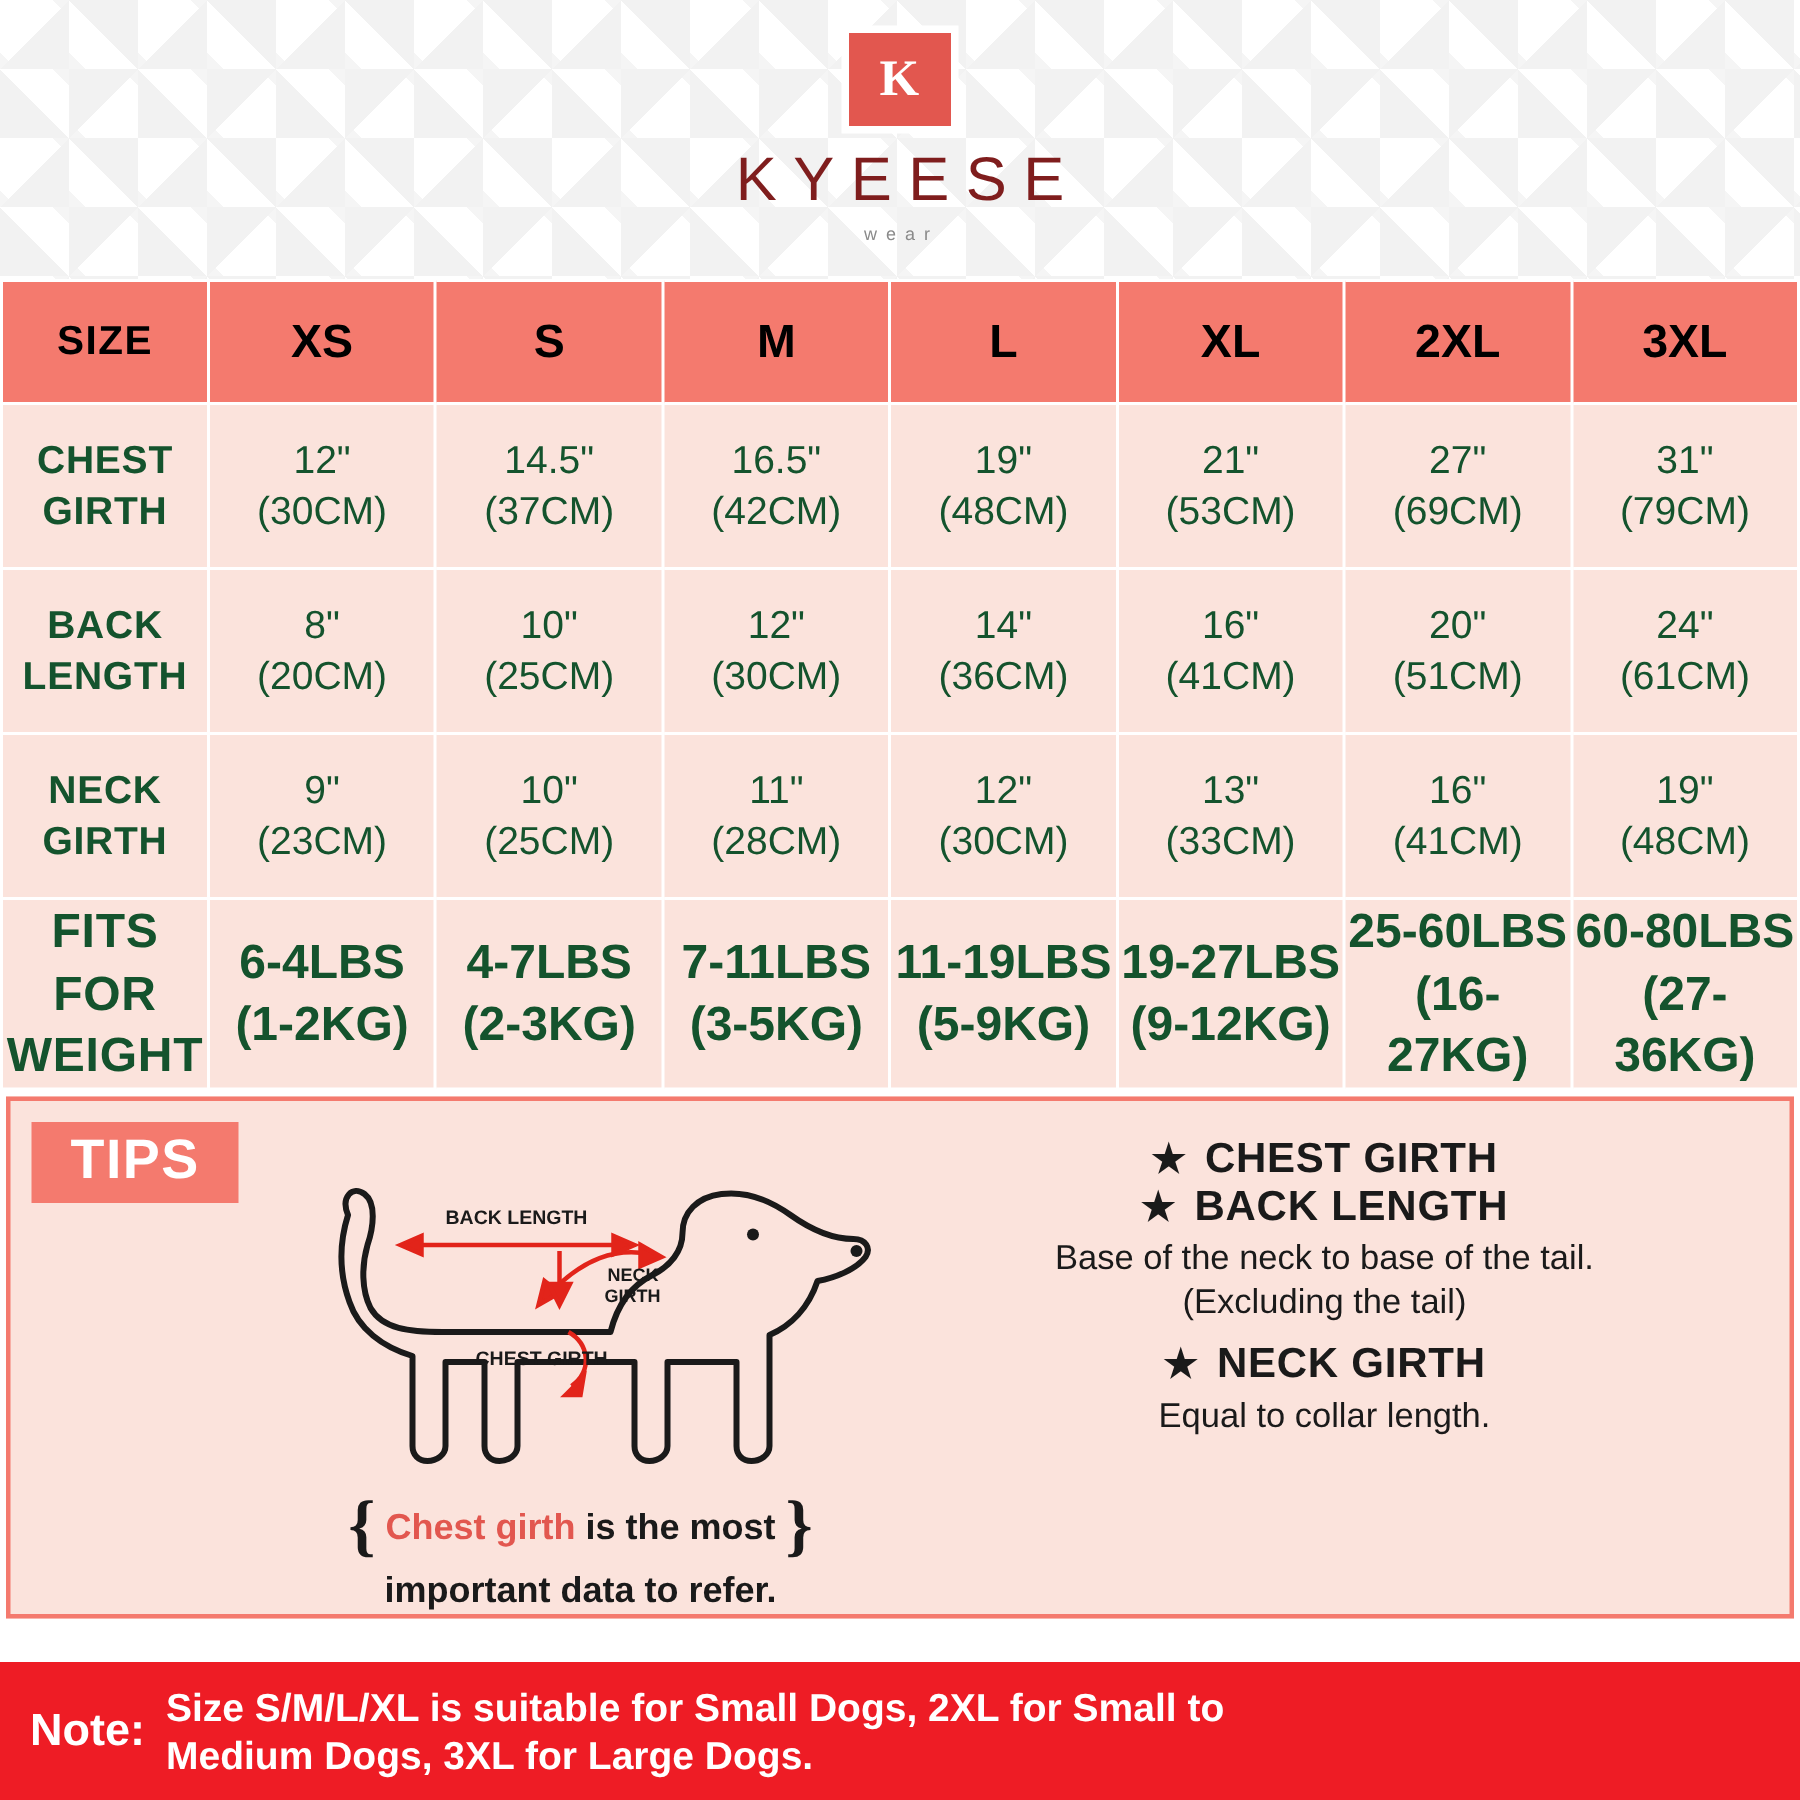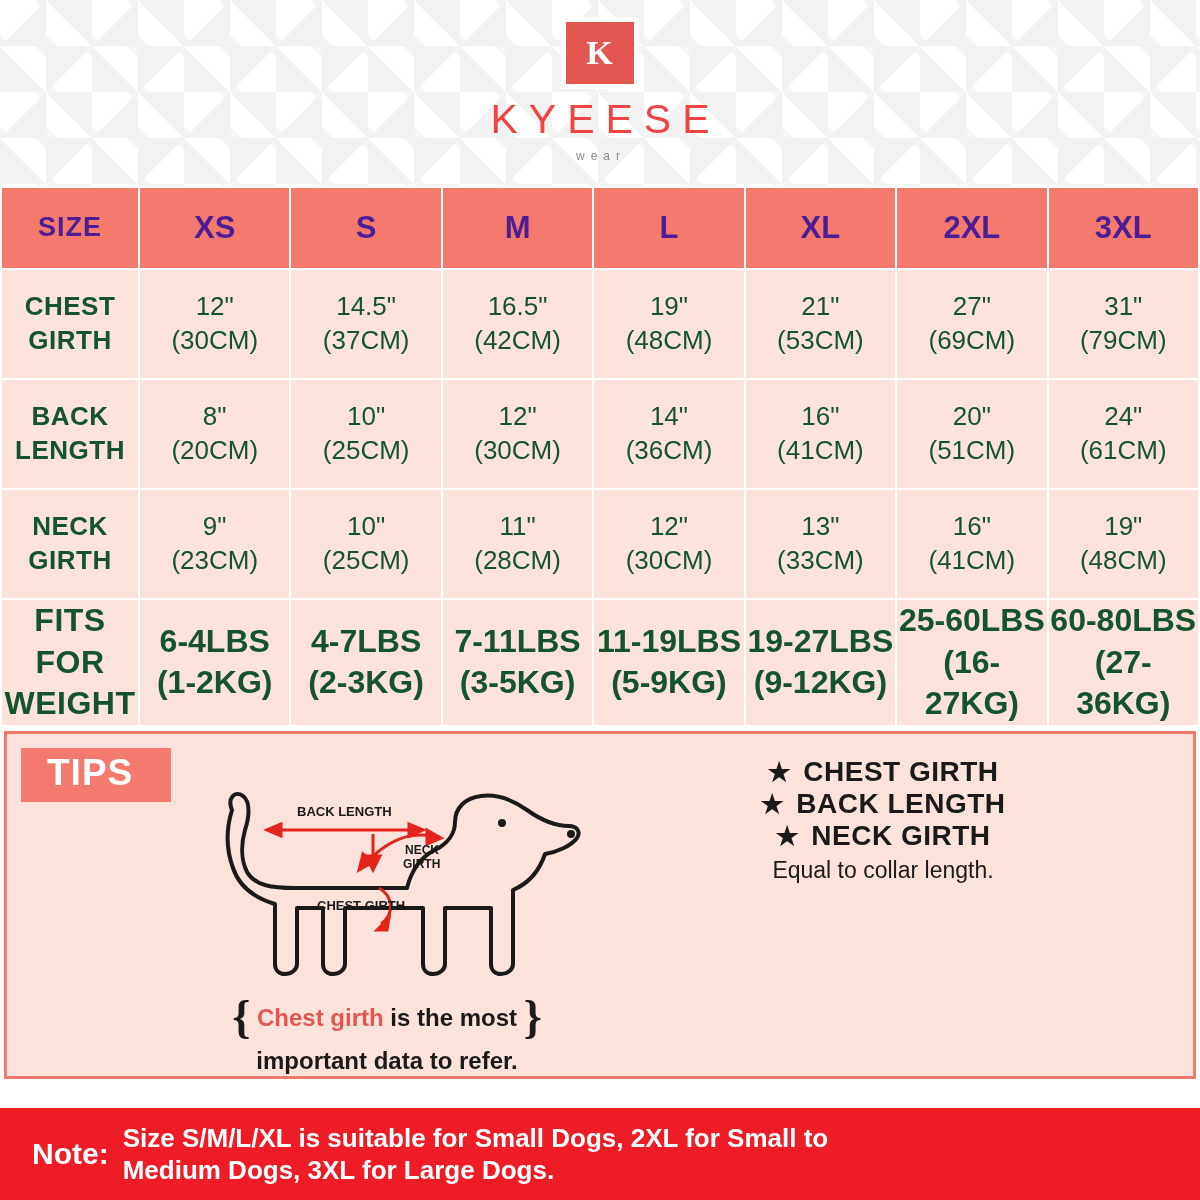--- a/index.html
+++ b/index.html
@@ -50,21 +50,21 @@
   .brand-mark span {
     color: #ffffff;
     font-size: 34px;
     font-weight: bold;
     font-family: "Liberation Serif", serif;
     letter-spacing: 1px;
   }
   .brand-name {
     font-size: 41px;
     letter-spacing: 11px;
-    color: #ef4444;
+    color: #7f1d1d;
     font-family: "Liberation Sans", sans-serif;
     font-weight: 400;
     padding-left: 11px;
   }
   .brand-sub {
     margin-top: 6px;
     font-size: 12px;
     letter-spacing: 6px;
     color: #8a8a8a;
     padding-left: 2px;
@@ -76,21 +76,21 @@
     border-collapse: collapse;
     table-layout: fixed;
   }
   .size-table th, .size-table td {
     border: 2px solid #ffffff;
     text-align: center;
     vertical-align: middle;
   }
   .size-table thead th {
     background: #f47a6e;
-    color: #4c1d95;
+    color: #000000;
     height: 82px;
     font-size: 31px;
     font-weight: bold;
     margin-left: 20px;
   }
   .size-table thead th.first-col {
     font-size: 27px;
     letter-spacing: 1px;
   }
   .first-col {
@@ -125,21 +125,21 @@
     border: 3px solid #f47a6e;
     display: flex;
   }
   .tips-badge {
     position: absolute;
     top: 14px; left: 14px;
     background: #f47a6e;
     color: #ffffff;
     font-size: 37px;
     font-weight: bold;
-    padding: 4px 38px 8px 26px;
+    padding: 4px 26px 8px 26px;
     letter-spacing: 1px;
   }
   .tips-left {
     width: 590px;
     position: relative;
   }
   .dog-wrap {
     position: absolute;
     top: 34px; left: 190px;
     width: 400px; height: 230px;
@@ -186,21 +186,21 @@
 
   
   .note {
     position: absolute;
     left: 0; right: 0; bottom: 0;
     height: 92px;
     background: #ee1c25;
     color: #ffffff;
     display: flex;
     align-items: center;
-    padding: 0 32px;
+    padding: 0 20px;
     gap: 14px;
   }
   .note-label {
     font-size: 30px;
     font-weight: bold;
     white-space: nowrap;
   }
   .note-text {
     font-size: 26px;
     font-weight: bold;
@@ -446,20 +446,24 @@
     <div class="tips-right">
       <div class="tip-head">
         <span class="star">★</span>
         <span>CHEST GIRTH</span>
       </div>
 
       <div class="tip-head">
         <span class="star">★</span>
         <span>BACK LENGTH</span>
       </div>
+      <div class="tip-body">
+        <span>Base of the neck to base of the tail.</span><br>
+        <span>(Excluding the tail)</span>
+      </div>
 
       <div class="tip-head">
         <span class="star">★</span>
         <span>NECK GIRTH</span>
       </div>
       <div class="tip-body">Equal to collar length.</div>
     </div>
   </div>
 
   <div class="note">

